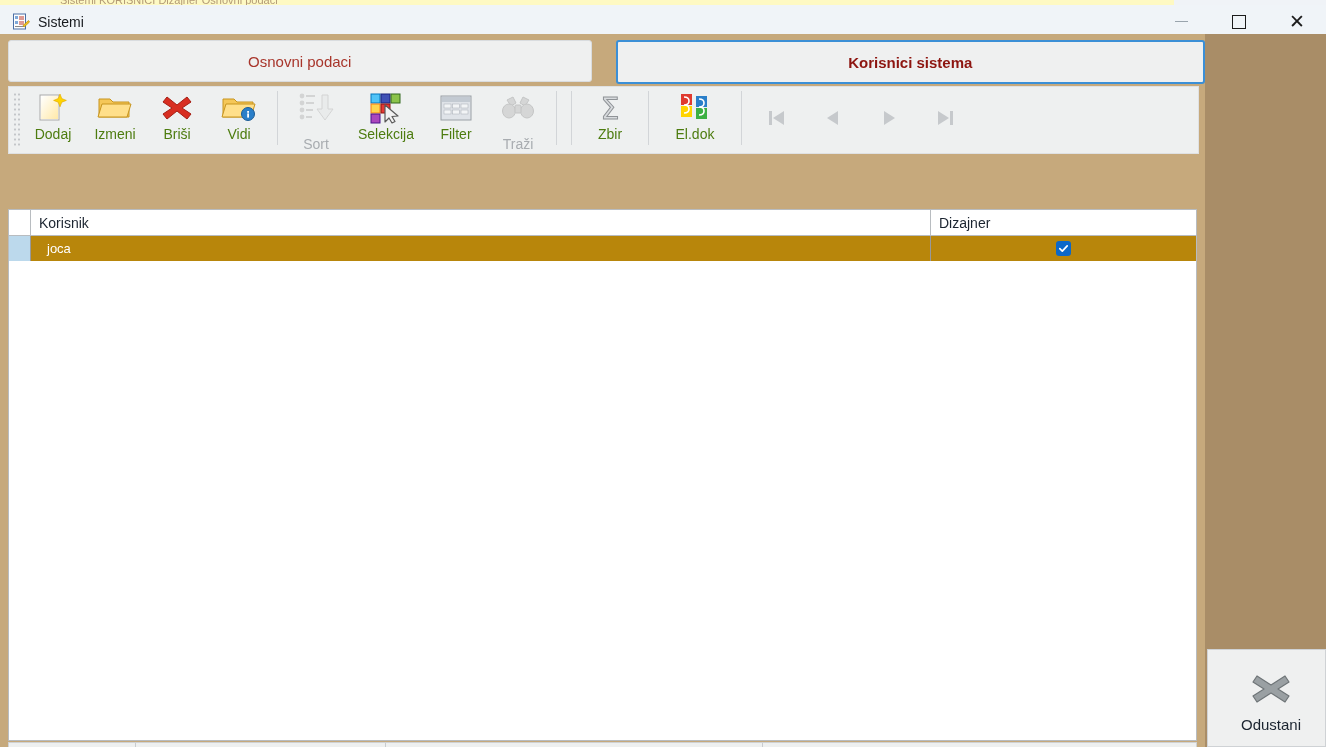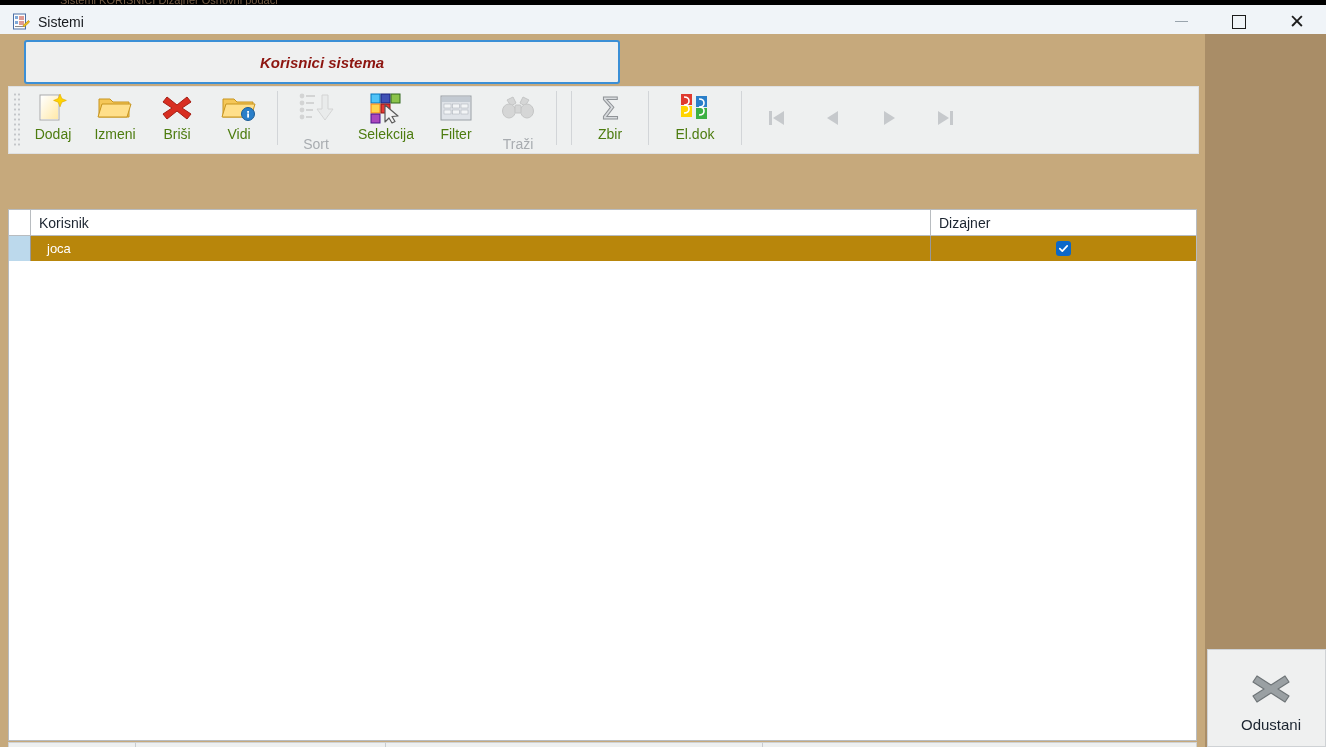--- a/index.html
+++ b/index.html
@@ -12,22 +12,22 @@
 
   #root {
     position: relative;
     width: 1326px;
     height: 747px;
     background: #f0f3f7;
   }
 
   
   .bg-strip {
-    position: absolute; left: 0; top: 0; width: 1326px; height: 6px;
-    background: #000000;
+    position: absolute; left: 0; top: 0; width: 1174px; height: 6px;
+    background: #fef9c3;
     overflow: hidden;
     text-decoration: underline;
   }
   .bg-strip .bgtxt {
     position: absolute; top: -6px;
     font-size: 11px; color: #9a7a5c; opacity: .75;
     white-space: nowrap; font-family: "Liberation Sans", sans-serif;
   }
 
   
@@ -90,21 +90,20 @@
   .tab.t1 {
     width: 588px; margin-left: 8px;
     border: 1px solid #d9dcdf;
     color: #a8352b;
   }
   .tab.t2 {
     width: 592px; margin-left: 24px;
     border: 2px solid #3b8fd6;
     color: #8d1510;
     font-weight: bold;
-    font-style: italic;
   }
 
   
   .toolbar {
     position: absolute; left: 8px; top: 52px;
     width: 1189px; height: 66px;
     background: #eef0f0;
     border: 1px solid #dfe1e3;
     display: flex; align-items: flex-start;
   }
@@ -287,20 +286,23 @@
         </div>
       <div class="winbtn close">✕</div>
     </div>
   </div>
 
   <div class="client">
 
     <div class="formarea">
 
       <div class="tabstrip">
+        <div class="tab t1">
+          <span>Osnovni podaci</span>
+        </div>
         <div class="tab t2">
           <span>Korisnici sistema</span>
         </div>
       </div>
 
       <div class="toolbar">
 
         <div class="grip"></div>
 
         <div class="tbtn">

